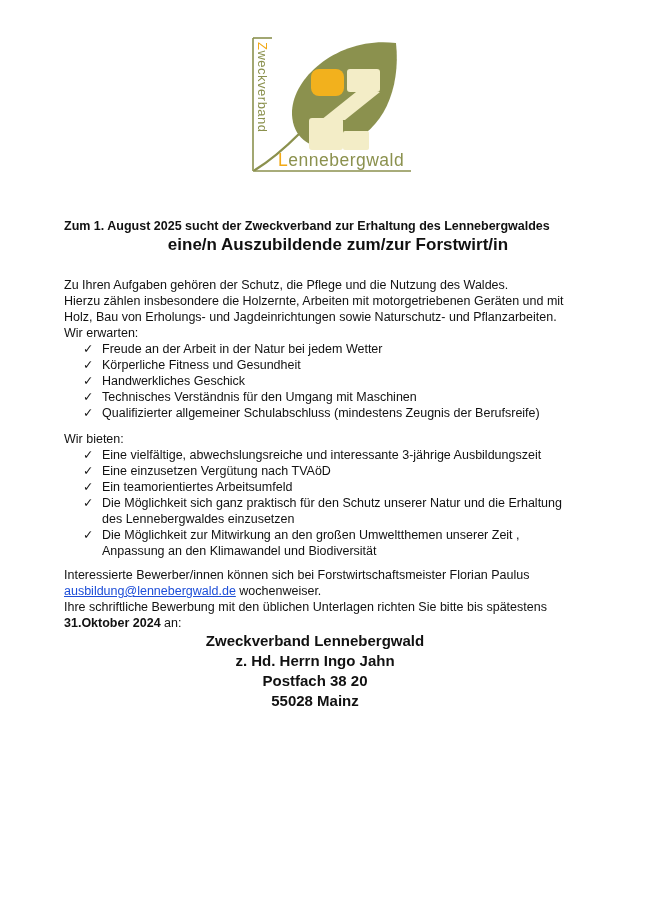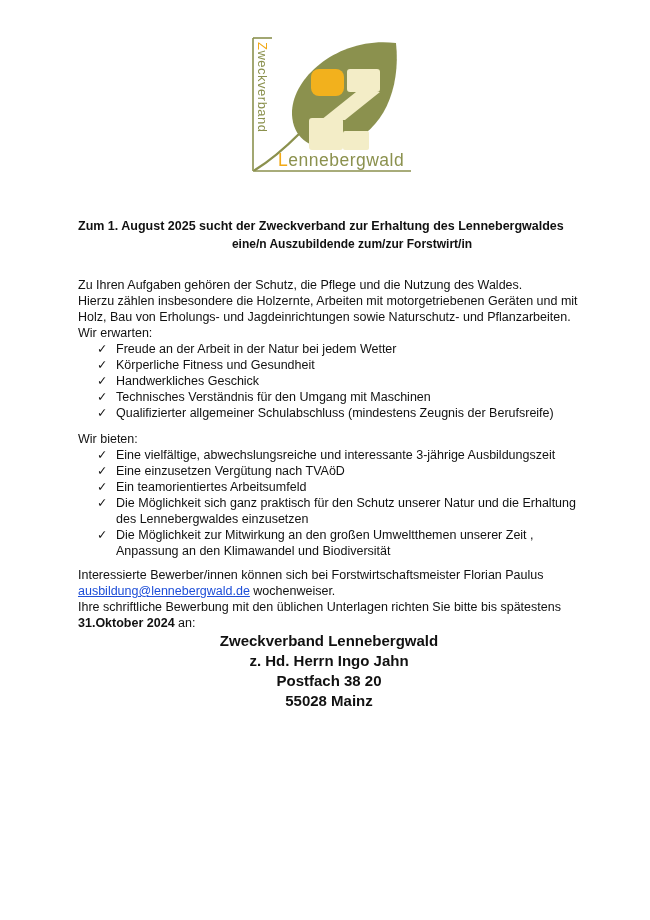--- a/index.html
+++ b/index.html
@@ -11,27 +11,27 @@
     color:#111;
     overflow:hidden;
   }
 
   
   .logo { position:absolute; left:250px; top:34px; width:164px; height:140px; }
   .logo svg { display:block; }
 
   
   .content {
-    position:absolute; left:78px; top:218px; width:502px;
+    position:absolute; left:64px; top:218px; width:502px;
     font-size:12.5px; line-height:16px;
   }
   .content p { margin:0; }
   .intro   { font-weight:bold; margin:0 0 12px 0; }
   .headline{
-    font-weight:bold; font-size:12px; line-height:21px;
+    font-weight:bold; font-size:17px; line-height:21px;
     text-align:center; padding-left:46px; margin:0 0 22px 0;
   }
   .tasks    { margin:0 0 16px 0; }
   .details  { margin:0 0 13px 0; }
   .list-label { margin:0; }
   ul.checklist { list-style:none; margin:0 0 10px 0; padding:0; }
   ul.checklist.last { margin-bottom:8px; }
   ul.checklist li { display:flex; padding-left:19px; }
   ul.checklist .check { width:19px; flex:0 0 19px; }
   ul.checklist .li-text { flex:1; }

